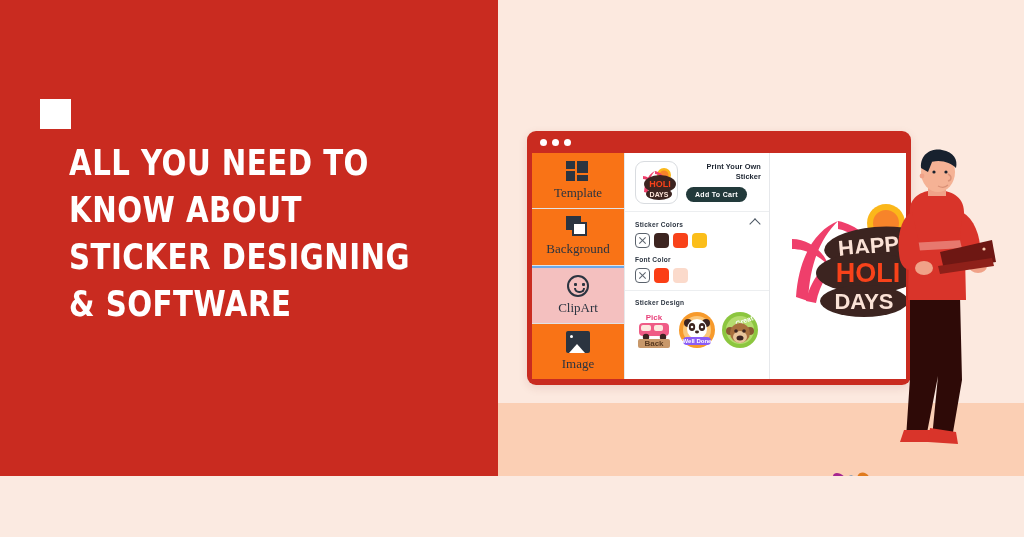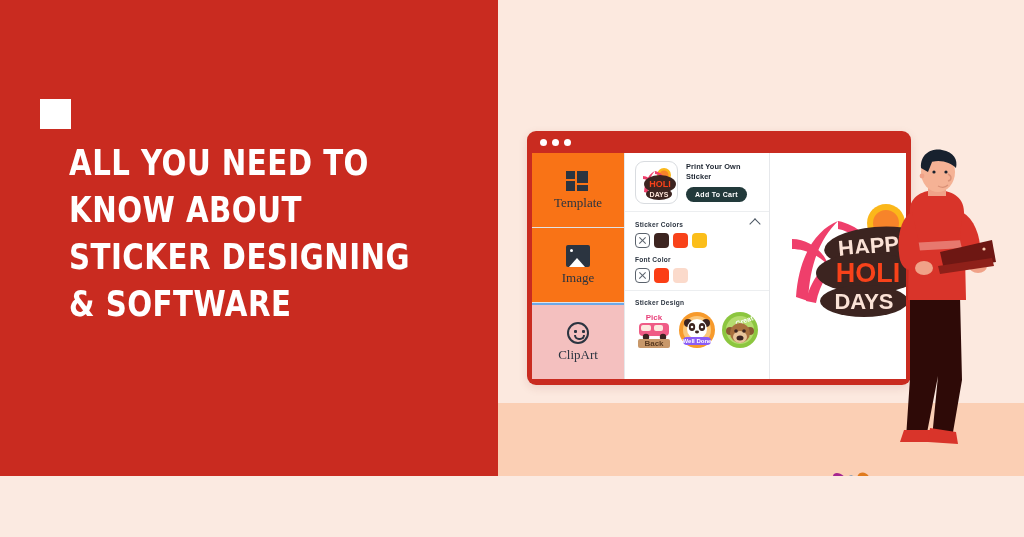--- a/index.html
+++ b/index.html
@@ -88,21 +88,21 @@
   .panel { width:146px; background:#FFFFFF; border-left:1px solid #E6E8EB;
            border-right:1px solid #E6E8EB; flex:none; }
   .panel-sec { padding:8px 8px 7px 10px; border-bottom:1px solid #ECEEF0; }
 
   .prod { display:flex; gap:8px; align-items:flex-start; }
   .prod-thumb {
     width:43px; height:43px; flex:none; border:1px solid #D9DCE0; border-radius:9px;
     background:#FFFFFF; position:relative; overflow:hidden;
   }
   .prod-info { padding-top:1px; }
-  .prod-title { font-size:7.4px; color:#1C2430; line-height:10px; font-weight:600; letter-spacing:.1px;}
+  .prod-title { font-size:7.4px; color:#1C2430; line-height:10px; font-weight:600; letter-spacing:.1px;text-align:right;}
   .btn-cart {
     margin-top:5px; display:inline-block;
     background:#223A3B; color:#FFFFFF;
     font-size:7px; font-weight:bold; letter-spacing:.3px;
     padding:4px 9px; border-radius:10px;
   }
 
   .sec-head { display:flex; align-items:center; justify-content:space-between; }
   .sec-title { font-size:6.6px; font-weight:bold; color:#2D3642; letter-spacing:.25px; }
   .chev { width:8px; height:8px; border-left:1.3px solid #4A5562; border-top:1.3px solid #4A5562;
@@ -167,36 +167,43 @@
         <div class="side-item">
           <div class="side-icon ic-tpl">
             <i></i>
               <i></i>
               <i></i>
               <i></i>
           </div>
           <span>Template</span>
         </div>
 
+        <div class="side-item">
+          <div class="side-icon ic-bg">
+            <i></i>
+              <i></i>
+          </div>
+          <span>Background</span>
+        </div>
+
+        <div class="side-item active">
+          <div class="side-icon ic-smile">
+            <i></i>
+              <i></i>
+              <i></i>
+          </div>
+          <span>ClipArt</span>
+        </div>
 
         <div class="side-item">
           <div class="side-icon ic-img">
             <i></i>
               <i></i>
           </div>
           <span>Image</span>
-        </div>
-
-        <div class="side-item active">
-          <div class="side-icon ic-smile">
-            <i></i>
-              <i></i>
-              <i></i>
-          </div>
-          <span>ClipArt</span>
         </div>
 
       </div>
 
       <div class="panel">
 
         <div class="panel-sec">
           <div class="prod">
             <div class="prod-thumb">
               <svg viewBox="0 0 43 43" width="43" height="43">

